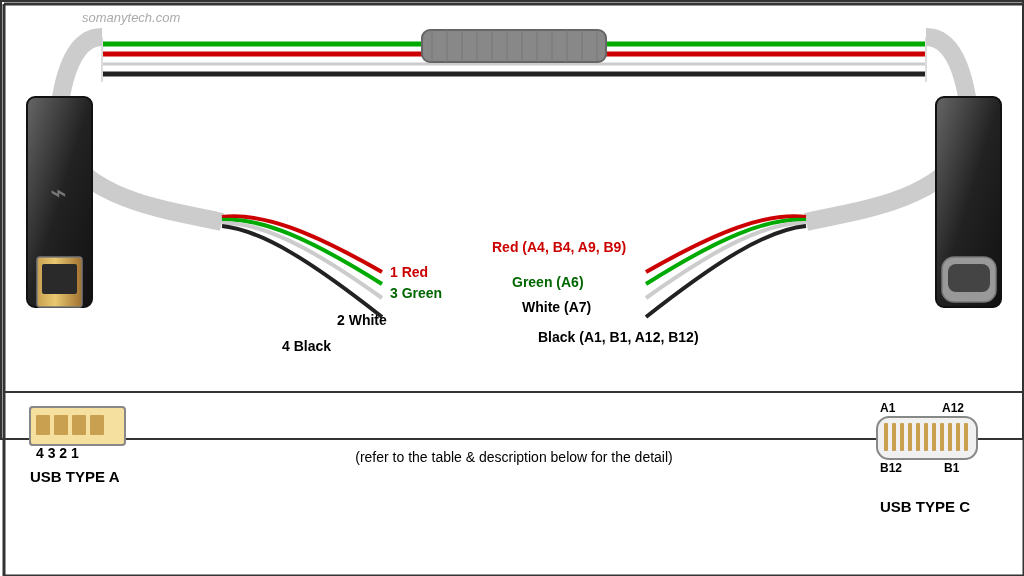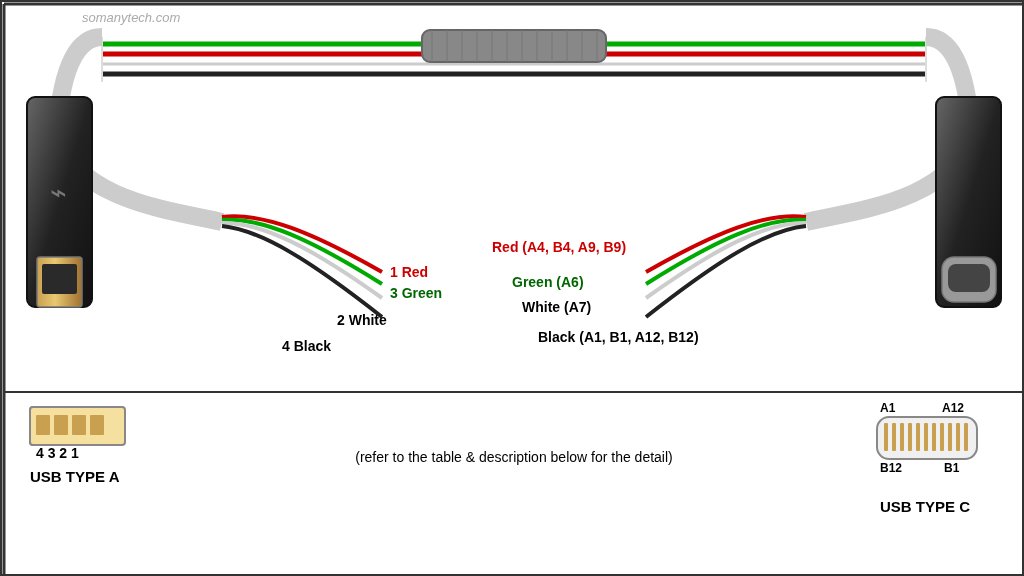--- a/index.html
+++ b/index.html
@@ -6,21 +6,21 @@
     body {
       width: 1024px;
       height: 576px;
       background: #ffffff;
       font-family: Arial, sans-serif;
       overflow: hidden;
       position: relative;
     }
     #main-container {
       width: 1024px;
-      height: 576px;
+      height: 440px;
       position: relative;
       background: #ffffff;
       border: 2px solid #333;
       padding-left: 7px;
     }
     .watermark {
       position: absolute;
       top: 8px;
       left: 80px;
       color: #aaa;

